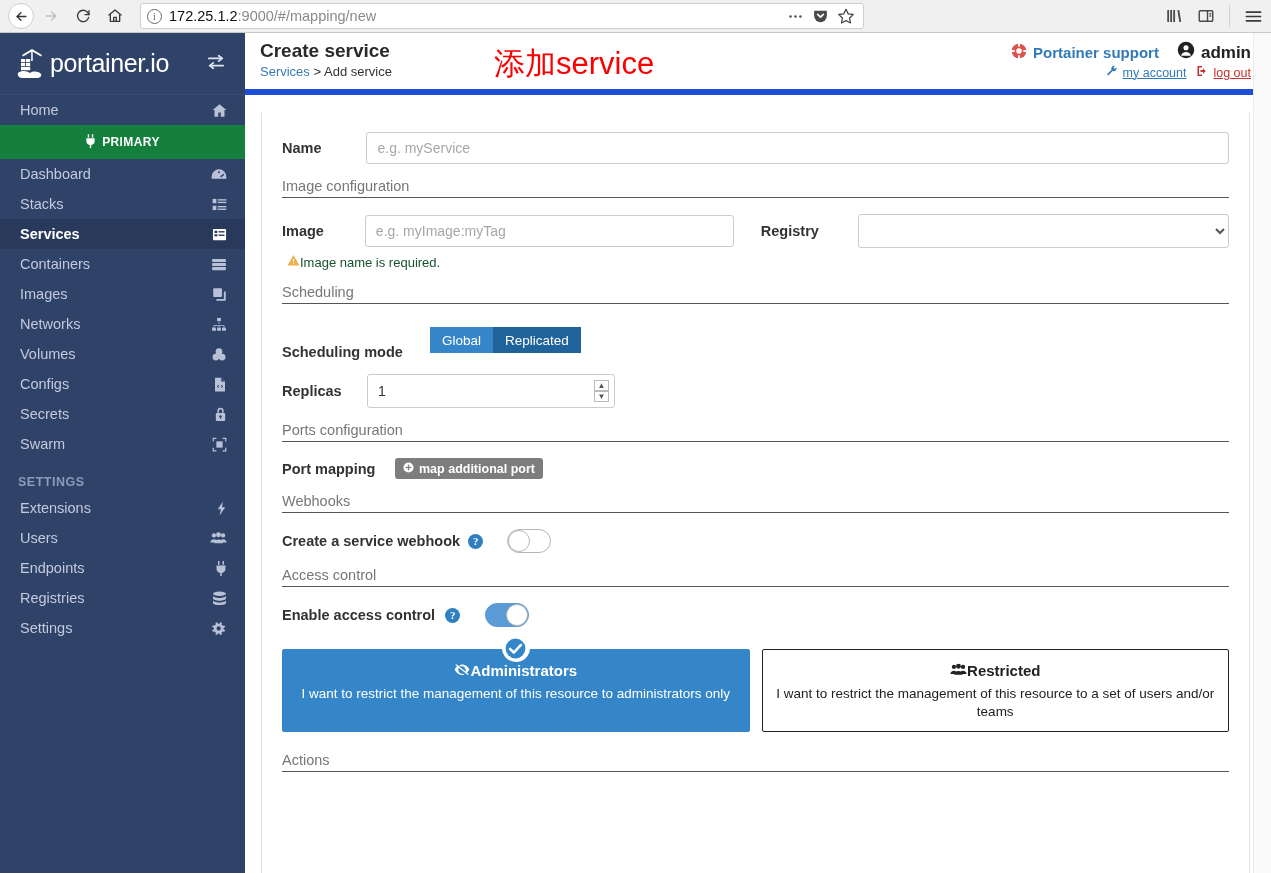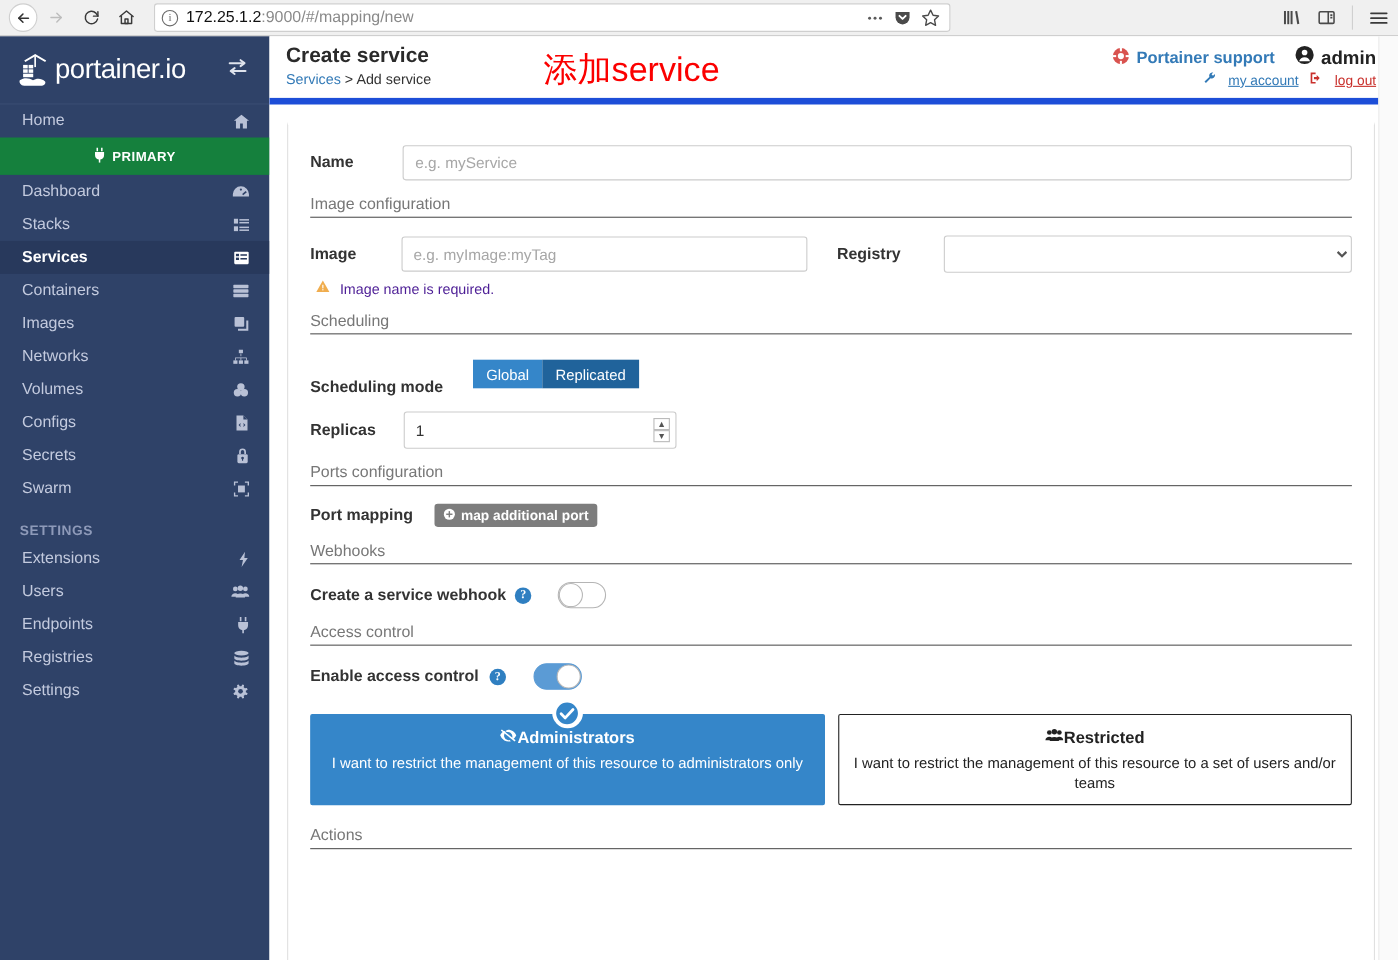--- a/index.html
+++ b/index.html
@@ -83,42 +83,42 @@
   }
   .ph-support {
     position: absolute; right: 20px; top: 8px; display: flex; align-items: center; gap: 18px;
     font-size: 15px;
   }
   .supp { display: flex; align-items: center; gap: 6px; color: #337ab7; font-weight: bold; }
   .usr { display: flex; align-items: center; gap: 6px; color: #222; font-weight: bold; font-size: 17px; }
   .ph-links {
     position: absolute; right: 20px; top: 32px; display: flex; align-items: center; gap: 10px; font-size: 12.5px;
   }
-  .ph-links a { text-decoration: underline; display: flex; align-items: center; gap: 11px; }
+  .ph-links a { text-decoration: underline; display: flex; align-items: center; gap: 5px; }
   .lnk-acct { color: #337ab7; }
   .lnk-out { color: #c9302c; }
 
   
   .panel {
     position: absolute; left: 16px; top: 78px; right: 21px; bottom: -40px;
     background: #fff; border: 1px solid #e0e0e0; border-top: 3px solid #fff;
     padding: 18px 20px 0 20px;
   }
   .form-row { display: flex; align-items: center; margin-bottom: 16px; }
   .lbl-bold { font-size: 14.5px; font-weight: bold; color: #333; }
   .sec-head {
     font-size: 14.5px; color: #777; font-weight: 400;
     border-bottom: 1px solid #555; padding-bottom: 3px; margin: 14px 0 16px 0;
   }
   .inp {
     height: 30px; border: 1px solid #ccc; border-radius: 3px; background: #fff;
     font-size: 14px; color: #555; padding: 0 10px; font-family: "Liberation Sans", sans-serif;
   }
   .inp::placeholder { color: #a7a7a7; }
-  .warn { display: flex; align-items: center; gap: 9px; color: #4c1d95; font-size: 13px; }
+  .warn { display: flex; align-items: center; gap: 0; color: #14532d; font-size: 13px; }
 
   .btn-group { display: flex; }
   .bgbtn {
     height: 26px; padding: 0 12px; font-size: 13.5px; color: #fff;
     display: flex; align-items: center; justify-content: center; border: none;
     font-family: "Liberation Sans", sans-serif;
   }
   .bgbtn.off { background: #3586c9; }
   .bgbtn.on  { background: #20639b; }
 

